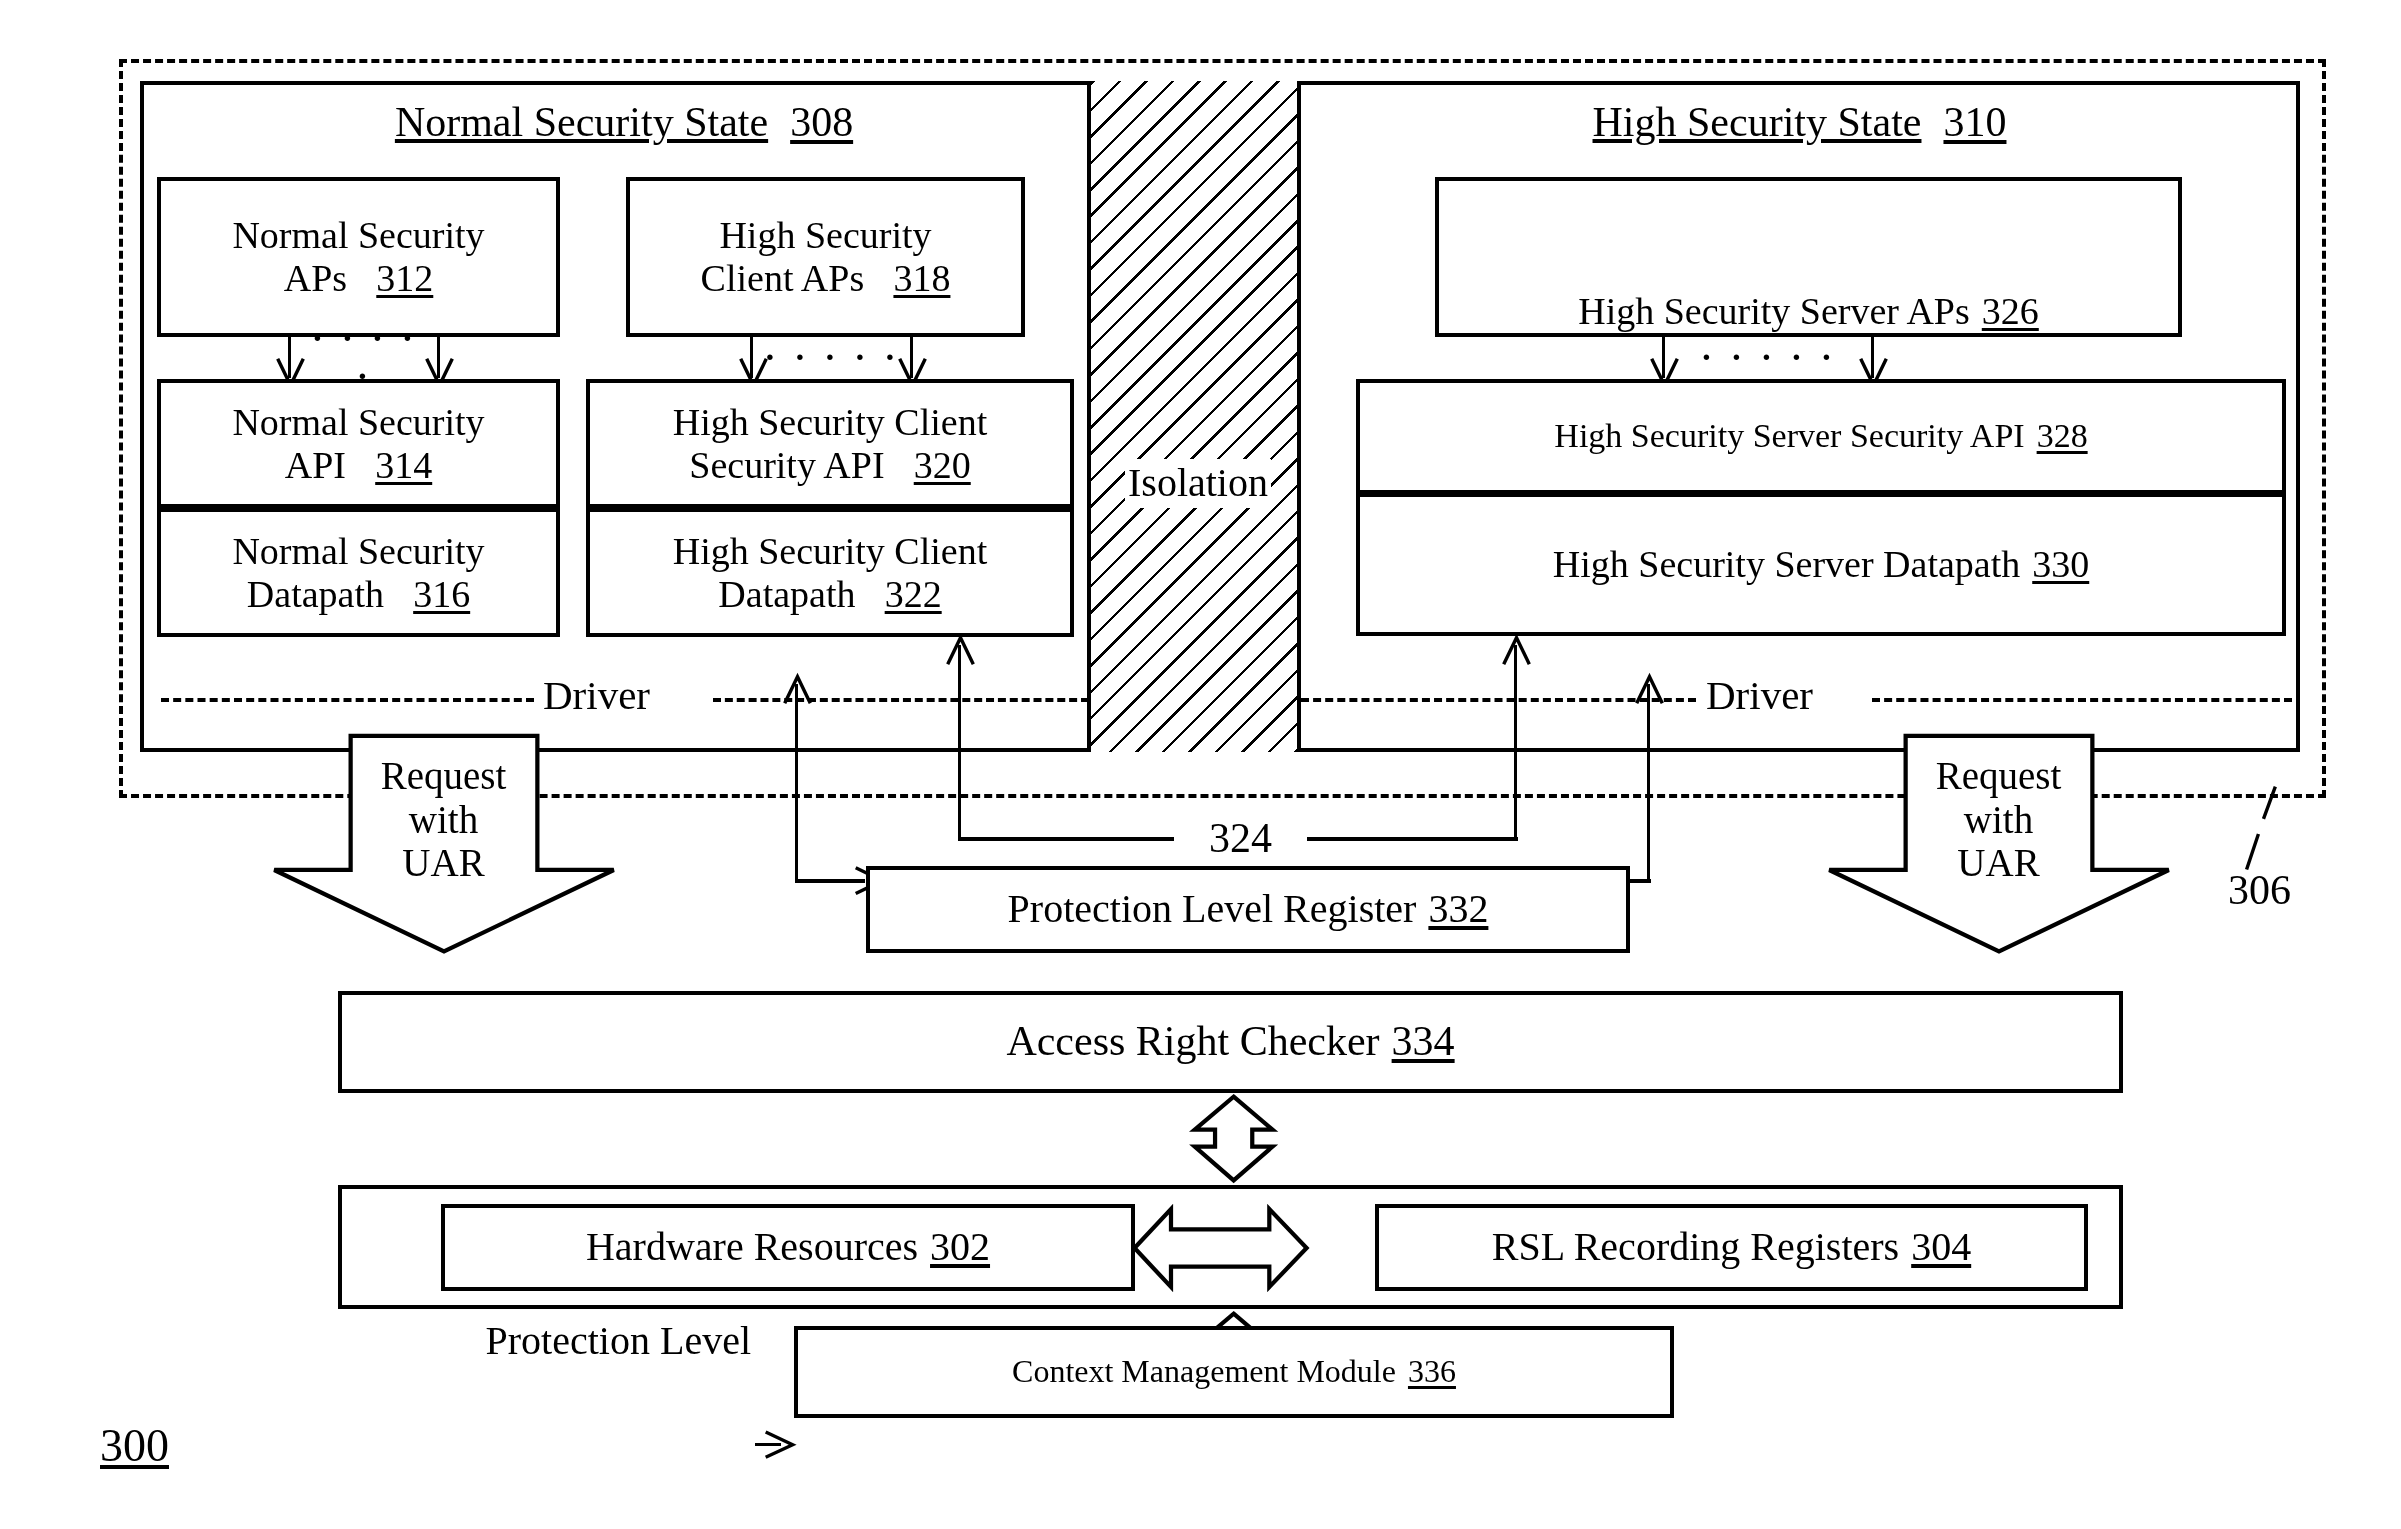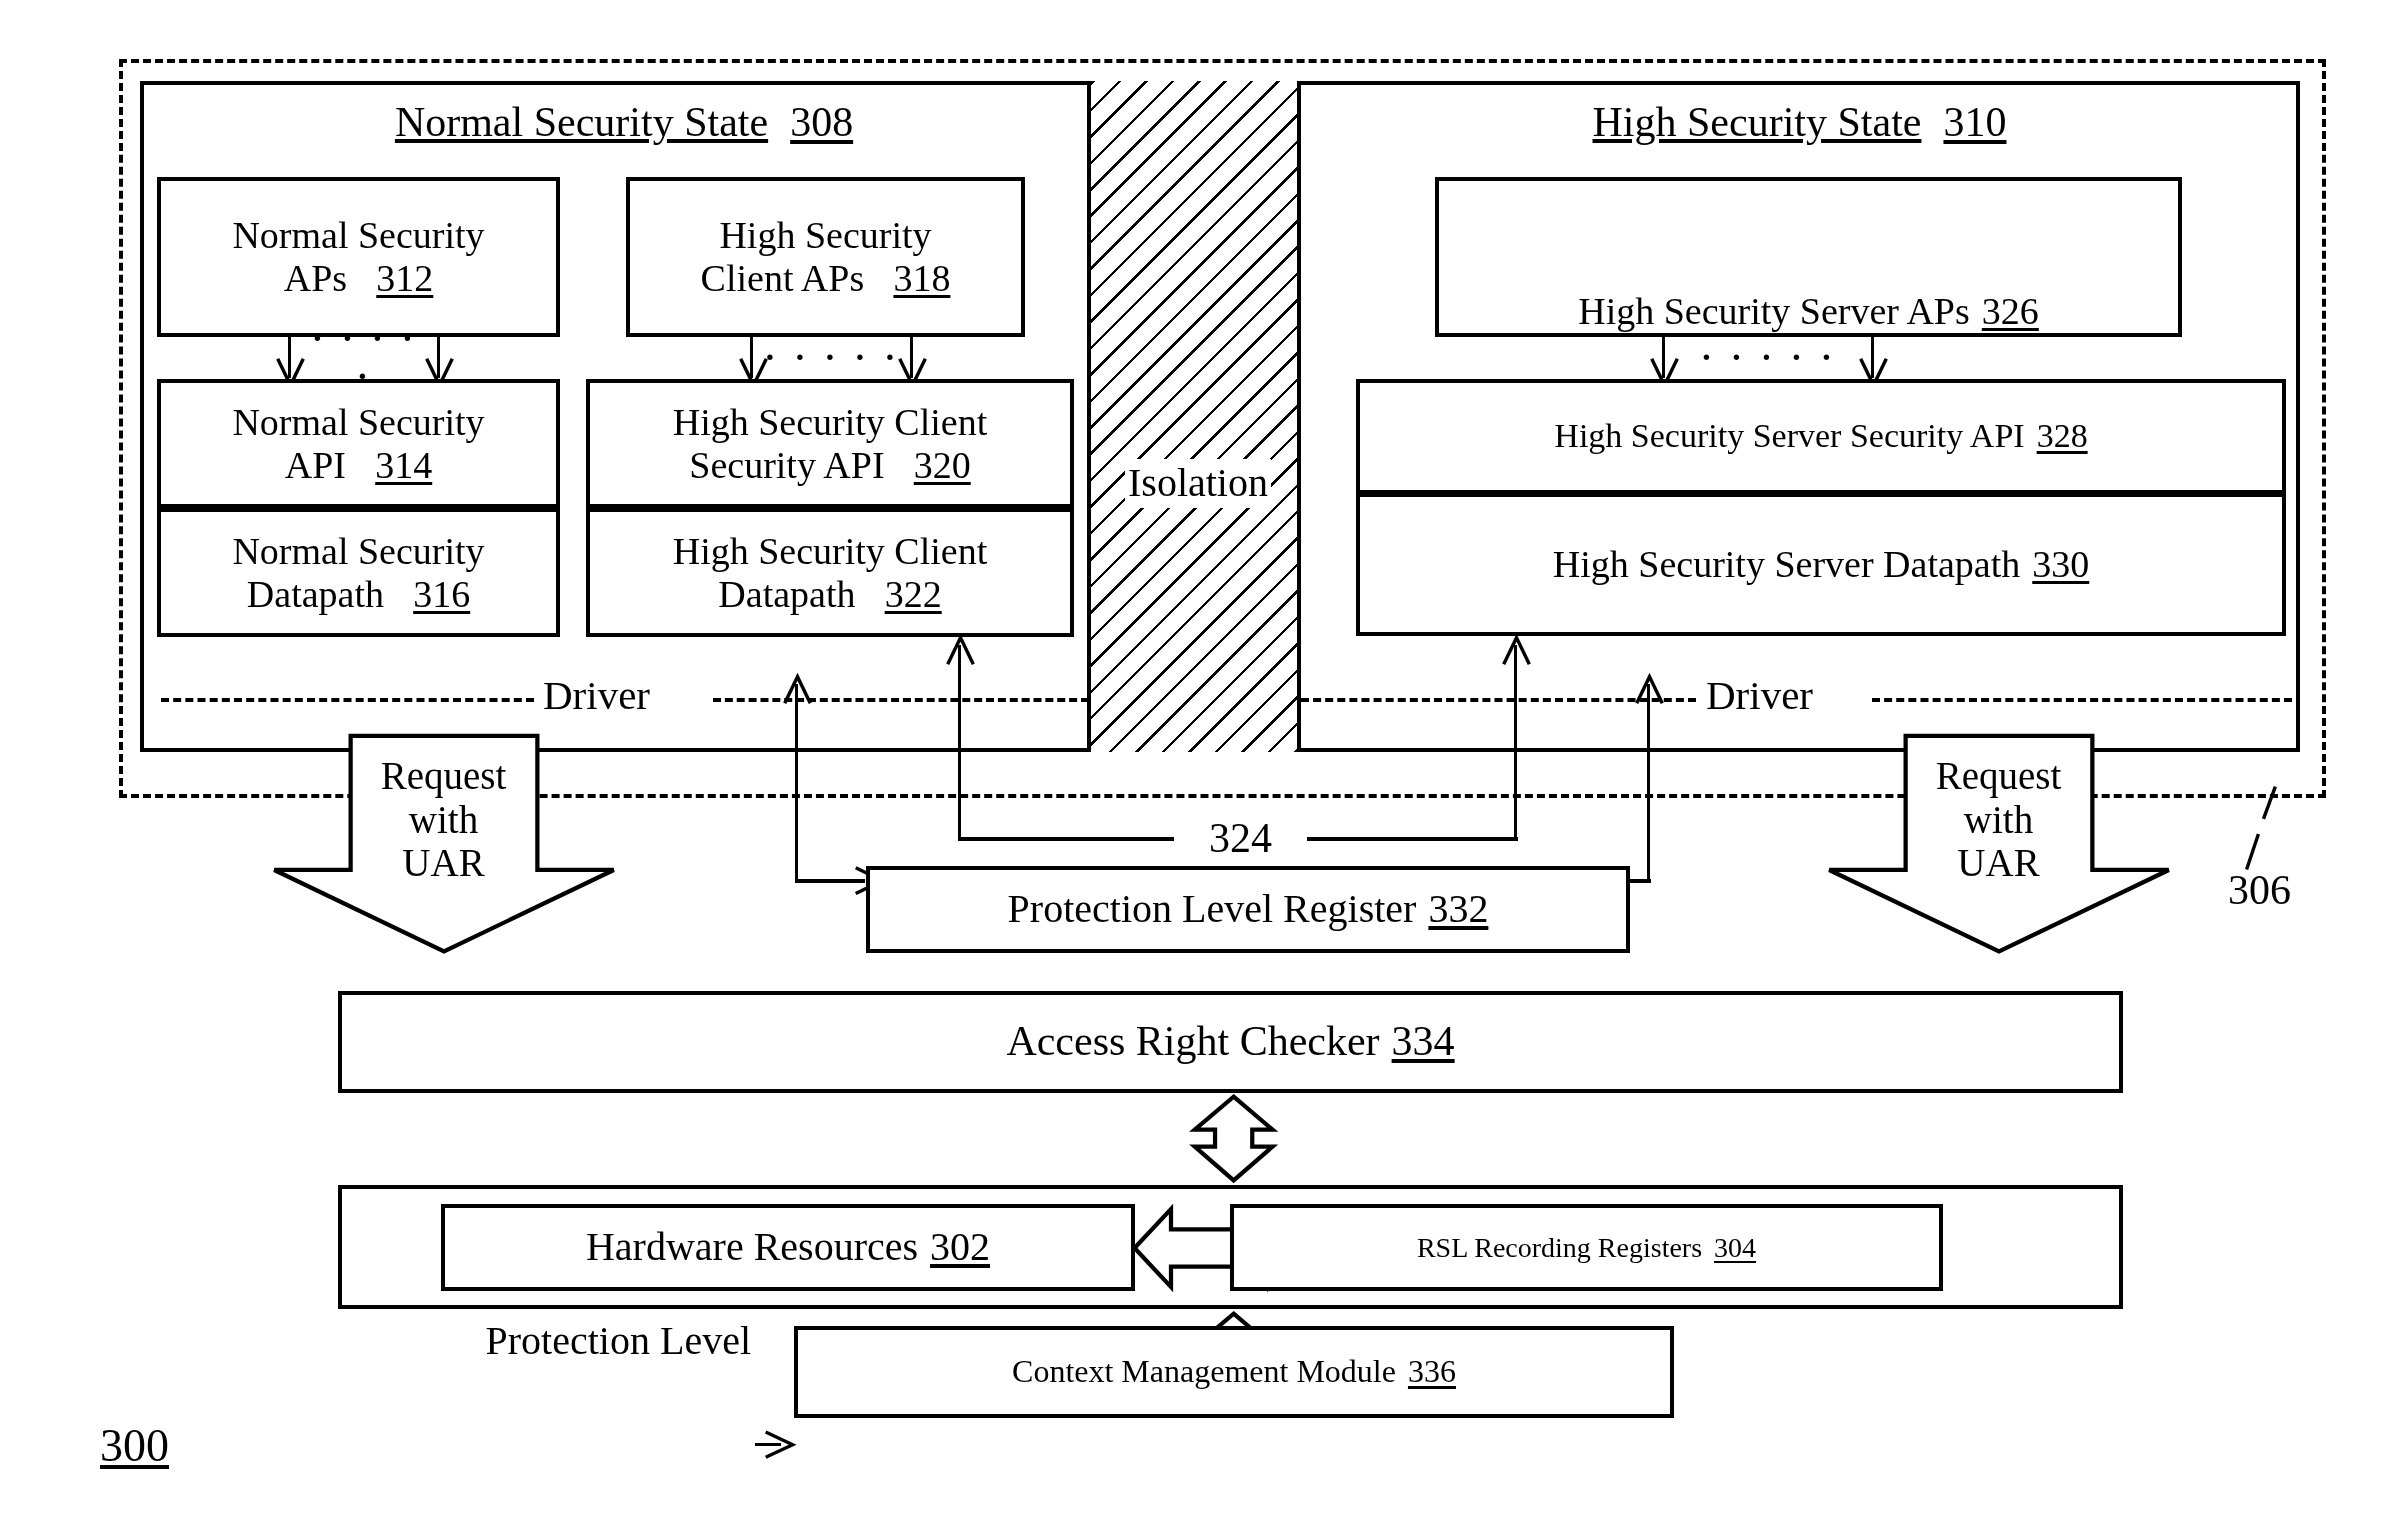--- a/index.html
+++ b/index.html
@@ -284,21 +284,21 @@
   <div class="abs box ctr" style="left:441px; top:1204px; width:694px; height:87px; font-size:40px;">
     <span>Hardware Resources</span>
     <span style="display:inline-block;width:12px;"></span>
     <span class="num">302</span>
   </div>
 
   <svg class="abs" style="left:1132px; top:1202px;" width="178" height="92" viewBox="0 0 210 108">
     <path d="M3 54 L46 8 L46 32 L162 32 L162 8 L206 54 L162 100 L162 76 L46 76 L46 100 Z" fill="#ffffff" stroke="#000000" stroke-width="5"></path>
   </svg>
 
-  <div class="abs box ctr" style="left:1230px; top:1204px; width:713px; height:87px; font-size:28px;">
+  <div class="abs box ctr" style="left:1375px; top:1204px; width:713px; height:87px; font-size:40px;">
     <span>RSL Recording Registers</span>
     <span style="display:inline-block;width:12px;"></span>
     <span class="num">304</span>
   </div>
 
   <svg class="abs" style="left:1188px; top:1311px;" width="93" height="90" viewBox="0 0 110 106">
     <path d="M54 3 L100 42 L76 42 L76 62 L100 62 L54 102 L8 62 L32 62 L32 42 L8 42 Z" fill="#ffffff" stroke="#000000" stroke-width="5"></path>
   </svg>
 
   <div class="abs box ctr" style="left:794px; top:1326px; width:880px; height:92px; font-size:32px;">

